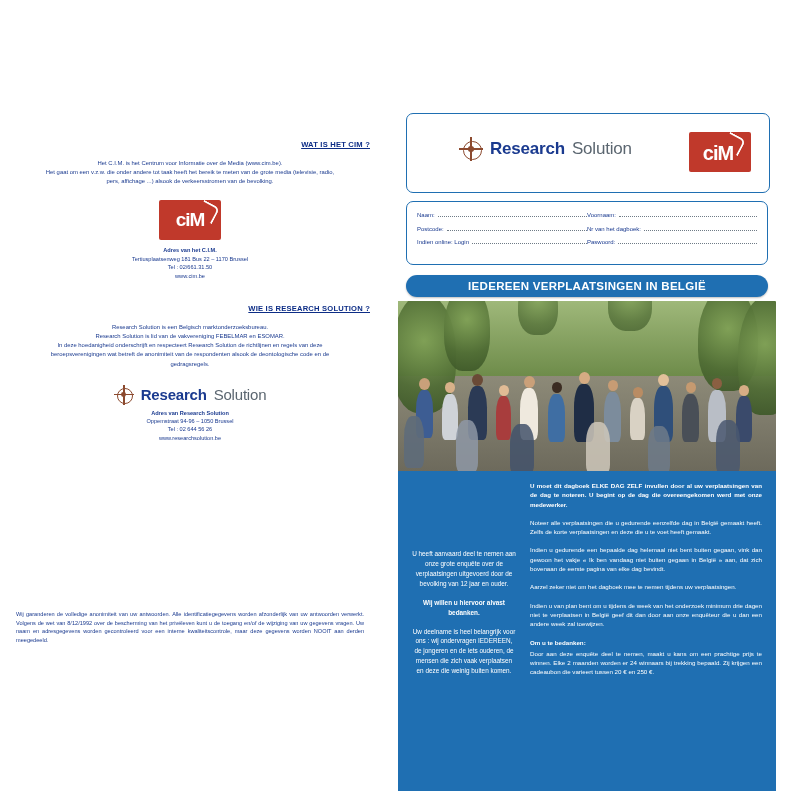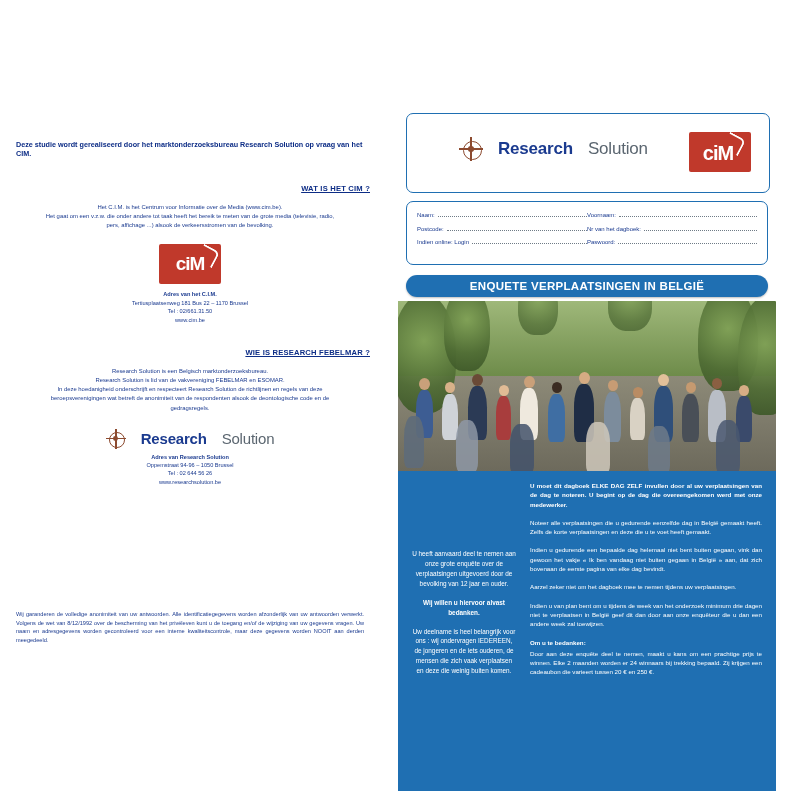--- a/index.html
+++ b/index.html
@@ -53,21 +53,21 @@
     transform:rotate(28deg);border-radius:0 6px 0 0;
   }
   .addr{
     text-align:center;font-size:5.6px;color:#1a3a8f;line-height:1.5;
     margin-top:4px;
   }
   .addr .bold{font-weight:bold;}
 
   
   .rs-logo{
-    display:flex;align-items:center;justify-content:center;gap:15px;
+    display:flex;align-items:center;justify-content:center;gap:7px;
     margin:16px auto 4px auto;
   }
   .rs-mark{
     width:20px;height:20px;position:relative;flex:none;
   }
   .rs-mark .ring{
     position:absolute;left:3px;top:3px;width:14px;height:14px;
     border:1.6px solid #8c4a2f;border-radius:50%;
   }
   .rs-mark .cross-v{
@@ -170,42 +170,41 @@
   .right-col p{margin:0 0 9px 0;}
   .right-col .b{font-weight:bold;}
 </style>
 </head>
 <body>
 
 <div class="page">
 
   <div class="left">
 
-    <div class="lead">Deze studie wordt gerealiseerd door het marktonderzoeksbureau Research Solution op vraag van het CIM.</div>
 
     <div class="sec-title">WAT IS HET CIM ?</div>
     <div class="sec-body" style="white-space:pre-line">Het C.I.M. is het Centrum voor Informatie over de Media (www.cim.be).
 Het gaat om een v.z.w. die onder andere tot taak heeft het bereik te meten van de grote media (televisie, radio, pers, affichage ...) alsook de verkeersstromen van de bevolking.</div>
 
     <div class="cim-logo">
       <div class="cim-box"></div>
       <div class="cim-text">ciM</div>
       <div class="cim-swoosh"></div>
     </div>
 
     <div class="addr">
       <div class="bold">Adres van het C.I.M.</div>
       <div style="white-space:pre-line">Tertiusplaatsenweg 181 Bus 22 – 1170 Brussel
 Tel : 02/661.31.50
 www.cim.be</div>
     </div>
 
     <div class="spacer-md"></div>
 
-    <div class="sec-title">WIE IS RESEARCH FEBELMAR ?</div>
+    <div class="sec-title">WIE IS RESEARCH SOLUTION ?</div>
     <div class="sec-body" style="white-space:pre-line">Research Solution is een Belgisch marktonderzoeksbureau.
 Research Solution is lid van de vakvereniging FEBELMAR en ESOMAR.
 In deze hoedanigheid onderschrijft en respecteert Research Solution de richtlijnen en regels van deze beroepsverenigingen wat betreft de anonimiteit van de respondenten alsook de deontologische code en de gedragsregels.</div>
 
     <div class="rs-logo">
       <div class="rs-mark">
         <div class="cross-v"></div>
           <div class="cross-h"></div>
         <div class="ring"></div>
           <div class="dot"></div>
@@ -271,21 +270,21 @@
           <span class="id-line"></span>
         </div>
         <div class="id-col b">
           <span class="id-lbl">Paswoord:</span>
           <span class="id-line"></span>
         </div>
       </div>
     </div>
 
     <div class="title-bar">
-      <span>ENQUETE VERPLAATSINGEN IN BELGIË</span>
+      <span>IEDEREEN VERPLAATSINGEN IN BELGIË</span>
     </div>
 
     <div class="photo">
       <div class="sky"></div>
       <div class="ground"></div>
       <div class="tree" style="left:-6px;width:64px;height:120px;"></div>
       <div class="tree" style="left:46px;top:-16px;width:46px;height:86px;"></div>
       <div class="tree" style="left:300px;top:-14px;width:60px;height:104px;"></div>
       <div class="tree" style="left:340px;top:-4px;width:54px;height:118px;"></div>
       <div class="tree" style="left:120px;top:-24px;width:40px;height:58px;opacity:.7"></div>

